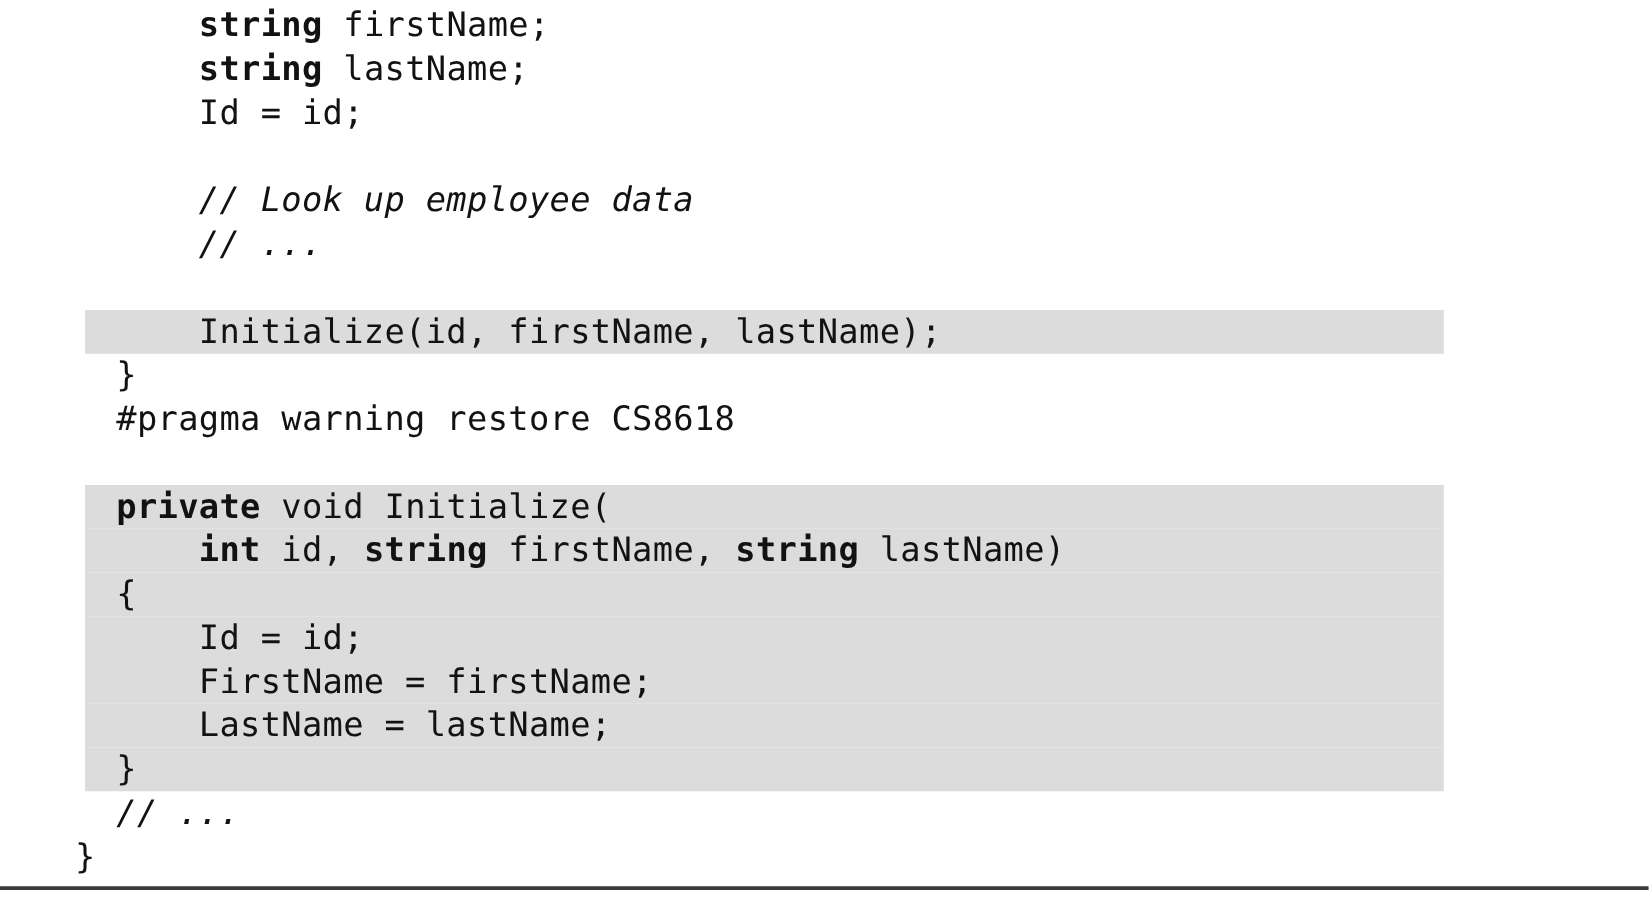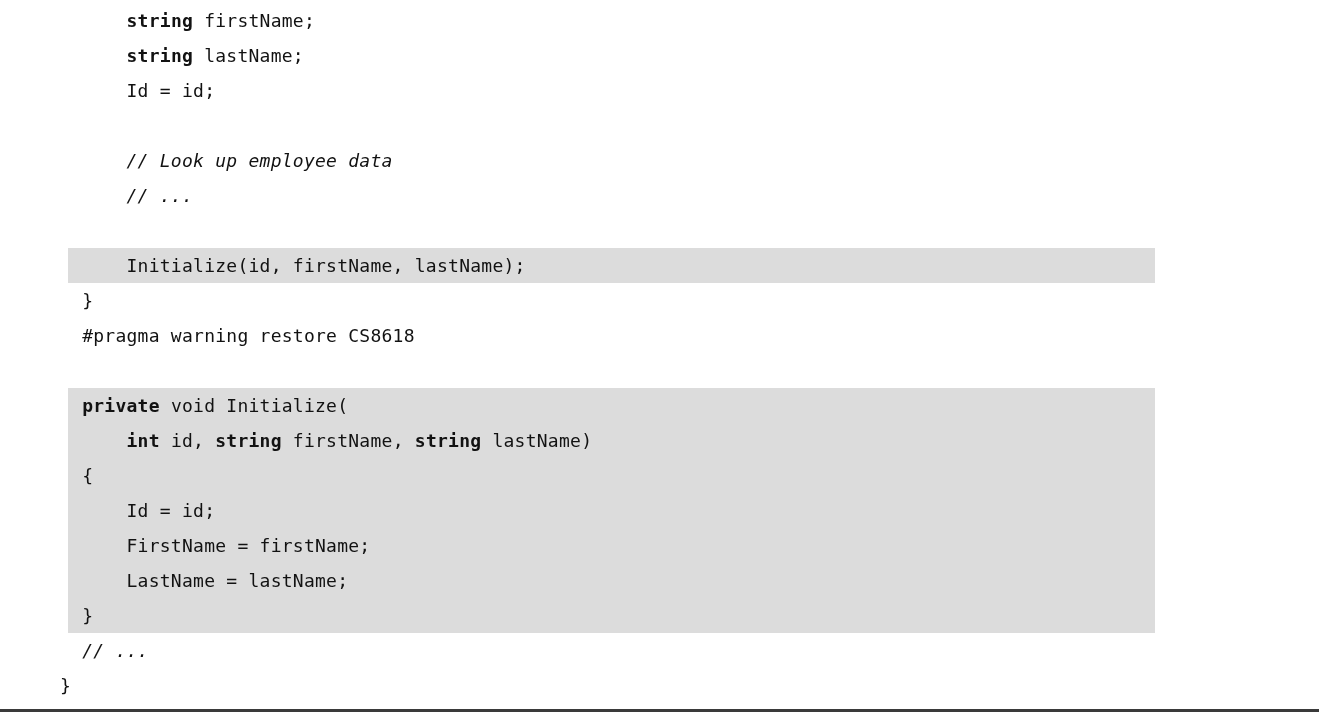--- a/index.html
+++ b/index.html
@@ -9,21 +9,21 @@
   }
   body {
     width: 1319px;
     height: 724px;
     overflow: hidden;
     font-family: "DejaVu Sans Mono", "Liberation Mono", monospace;
   }
   .code-listing {
     margin: 0;
     padding: 3px 4px 0 60px;
-    font-size: 18px;
+    font-size: 27px;
     line-height: 35px;
     letter-spacing: 0.25px;
     color: #121212;
   }
   .line {
     position: relative;
     height: 35px;
     white-space: pre;
     z-index: 0;
   }

